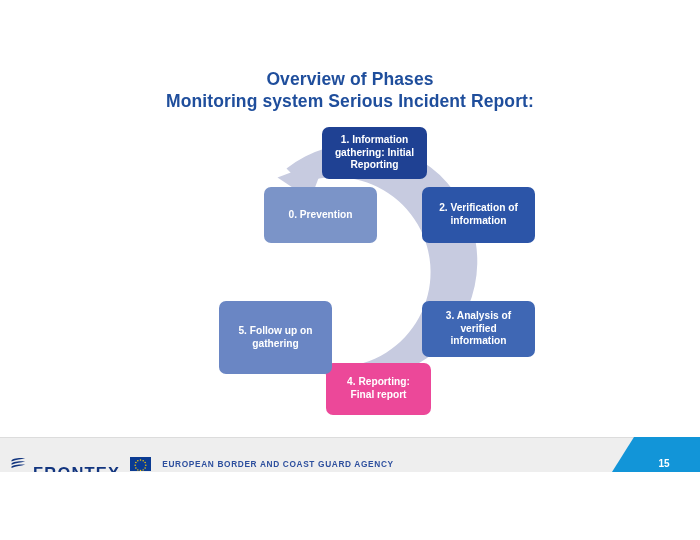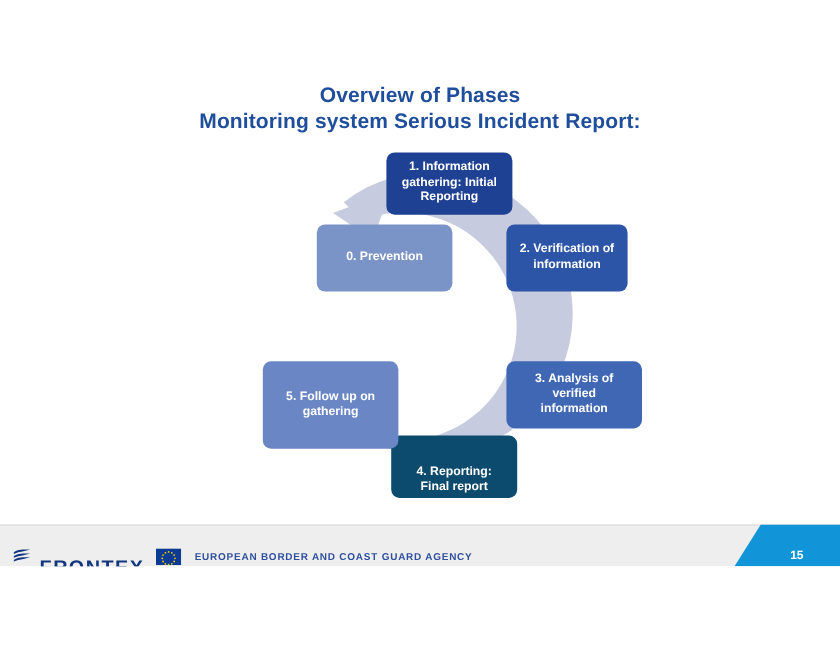--- a/index.html
+++ b/index.html
@@ -66,21 +66,21 @@
     text-align: center;
     font-size: 10.2px;
     line-height: 12.6px;
     font-weight: bold;
     padding: 2px 6px;
     box-sizing: border-box;
   }
 
   
   .n1 { left: 107px; top: 2px;   width: 105px; height: 52px; }
-  .n2 { left: 207px; top: 62px;  width: 101px; height: 56px; }
+  .n2 { left: 207px; top: 62px;  width: 113px; height: 56px; }
   .n3 { left: 207px; top: 176px; width: 113px; height: 56px; }
   .n4 { left: 111px; top: 238px; width: 105px; height: 52px; }
   .n5 { left: 4px;   top: 176px; width: 113px; height: 73px; }
   .n0 { left: 4px;   top: 62px;  width: 113px; height: 56px; margin-left: 45px; }
 
   
   #footer {
     position: absolute;
     left: 0;
     top: 437px;
@@ -195,21 +195,21 @@
     </div>
 
     <div class="node n3" style="background: rgb(63, 103, 180);">
       <div>
         <span>3. Analysis of</span><br>
         <span>verified</span><br>
         <span>information</span>
       </div>
     </div>
 
-    <div class="node n4" style="background: #0c4a6e; align-items: flex-end;">
+    <div class="node n4" style="background: #ec4899;">
       <div>
         <span>4. Reporting:</span><br>
         <span>Final report</span>
       </div>
     </div>
 
     <div class="node n5" style="background: rgb(106, 134, 196);">
       <div>
         <span>5. Follow up on</span><br>
         <span>gathering</span>

